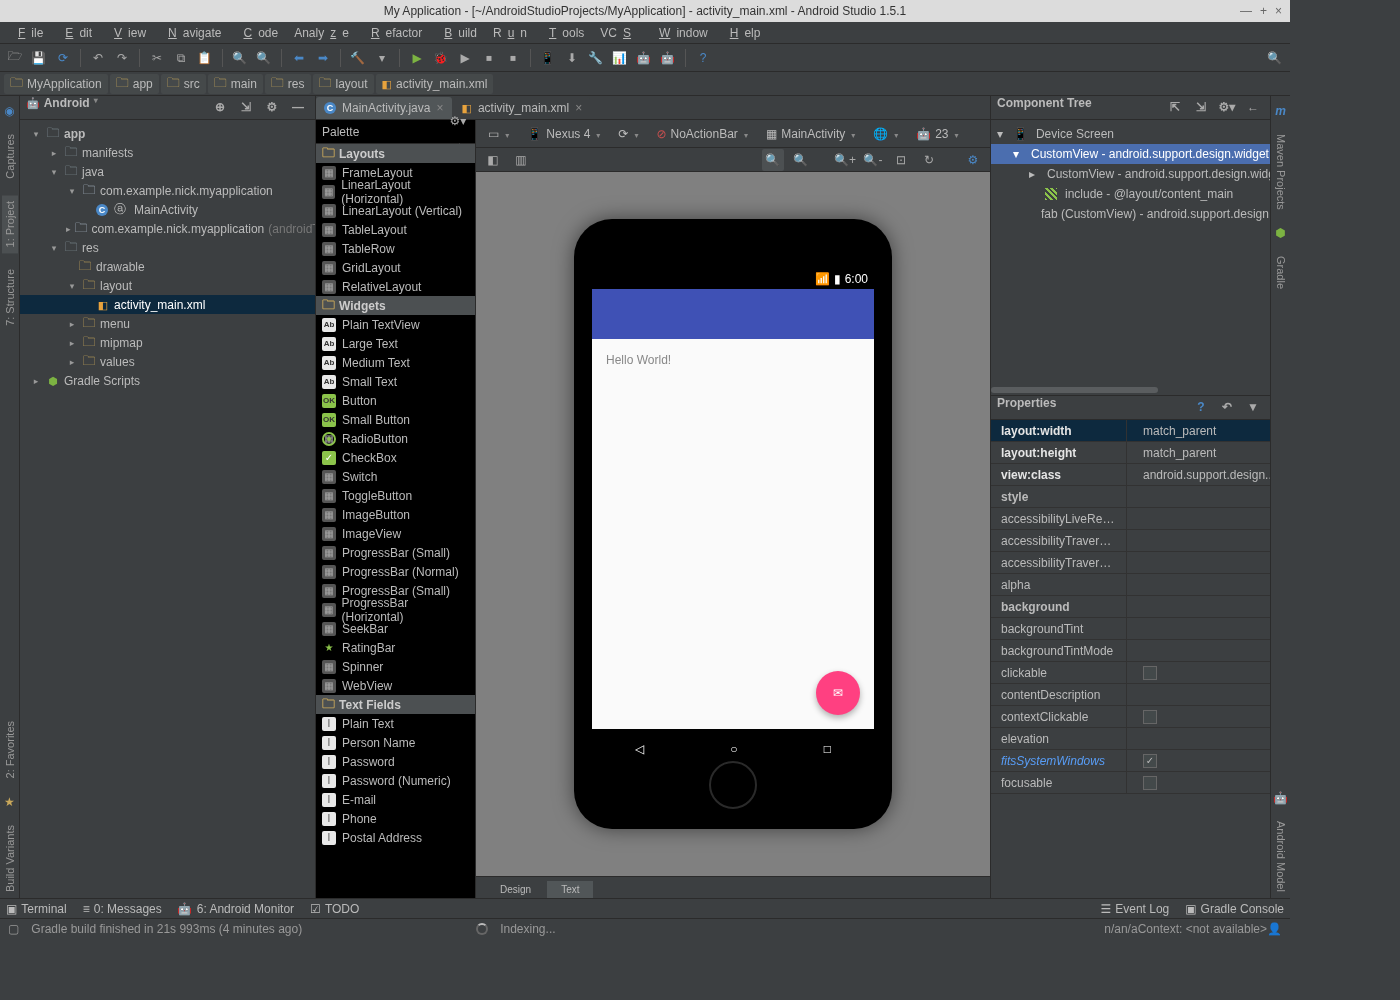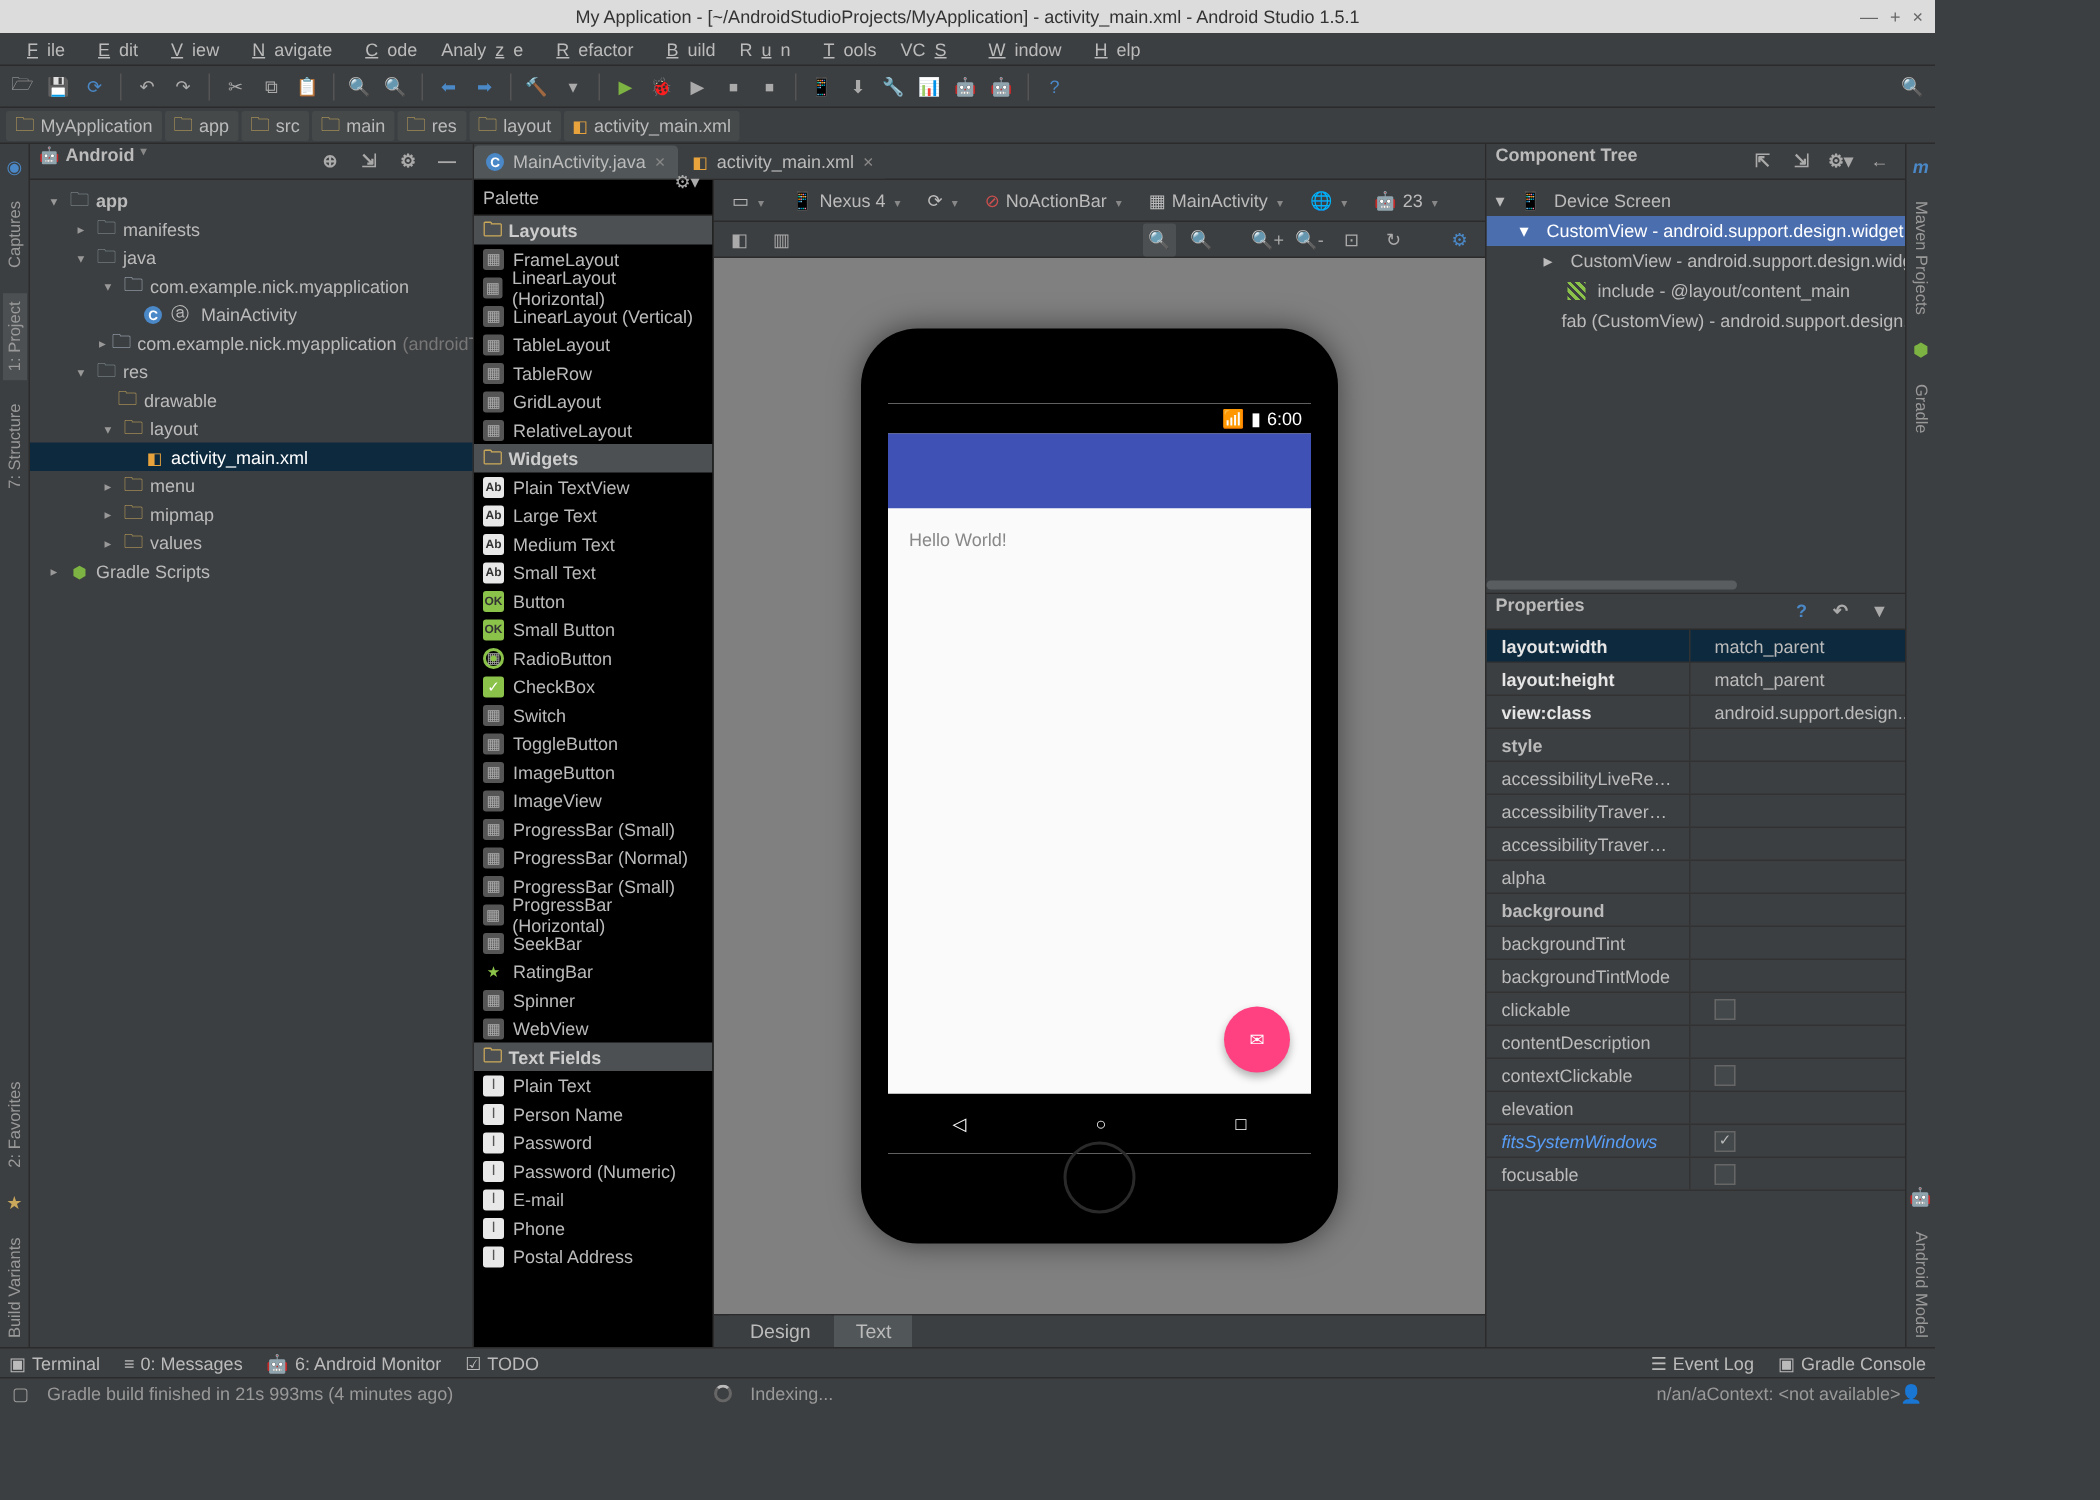--- a/index.html
+++ b/index.html
@@ -62,21 +62,21 @@
 .canvas { flex:1; background:#808080; display:flex; align-items:center; justify-content:center; position:relative; overflow:hidden; }
 .phone { width:318px; height:610px; background:#000; border-radius:38px; padding:50px 18px 60px 18px; position:relative; box-shadow:0 0 20px rgba(0,0,0,0.5); }
 .phone::before { content:""; position:absolute; bottom:20px; left:50%; transform:translateX(-50%); width:44px; height:44px; border:2px solid #2a2a2a; border-radius:50%; }
 .screen { width:100%; height:100%; background:#fff; display:flex; flex-direction:column; overflow:hidden; }
 .statusbar { height:20px; background:#000; color:#fff; display:flex; align-items:center; justify-content:flex-end; padding:0 6px; gap:4px; font-size:11px; }
 .appbar { height:50px; background:#3f51b5; }
 .content { flex:1; padding:14px; position:relative; background:#fafafa; color:#888; }
 .fab { position:absolute; right:14px; bottom:14px; width:44px; height:44px; border-radius:50%; background:#ff4081; display:flex; align-items:center; justify-content:center; color:#fff; box-shadow:0 3px 6px rgba(0,0,0,0.3); font-size:16px; }
 .navbarphone { height:40px; background:#000; display:flex; align-items:center; justify-content:space-around; color:#fff; }
 .designtabs { height:22px; background:#3c3f41; display:flex; align-items:flex-end; padding-left:10px; border-top:1px solid #2b2b2b; }
-.dtab { padding:3px 14px; background:#515658; margin-right:2px; cursor:pointer; font-size:13px; }
+.dtab { padding:3px 14px; background:#515658; margin-right:2px; cursor:pointer; font-size:10px; }
 .dtab.active { background:#3c3f41; }
 .rightpanels { width:280px; background:#3c3f41; border-left:1px solid #2b2b2b; display:flex; flex-direction:column; }
 .comptree { flex:0 0 300px; display:flex; flex-direction:column; border-bottom:1px solid #2b2b2b; }
 .comptree .body { flex:1; overflow:auto; padding:4px 0; }
 .comptree .item { display:flex; align-items:center; height:20px; gap:4px; cursor:pointer; white-space:nowrap; overflow:hidden; }
 .comptree .item.sel { background:#4b6eaf; color:#fff; }
 .comptree .hatch { width:12px; height:12px; background:repeating-linear-gradient(45deg,#8bc34a,#8bc34a 2px,#3c3f41 2px,#3c3f41 4px); }
 .propgrid { flex:1; display:flex; flex-direction:column; overflow:hidden; }
 .propbody { flex:1; overflow:auto; }
 .prow { display:flex; height:22px; align-items:center; border-bottom:1px solid #323232; }

